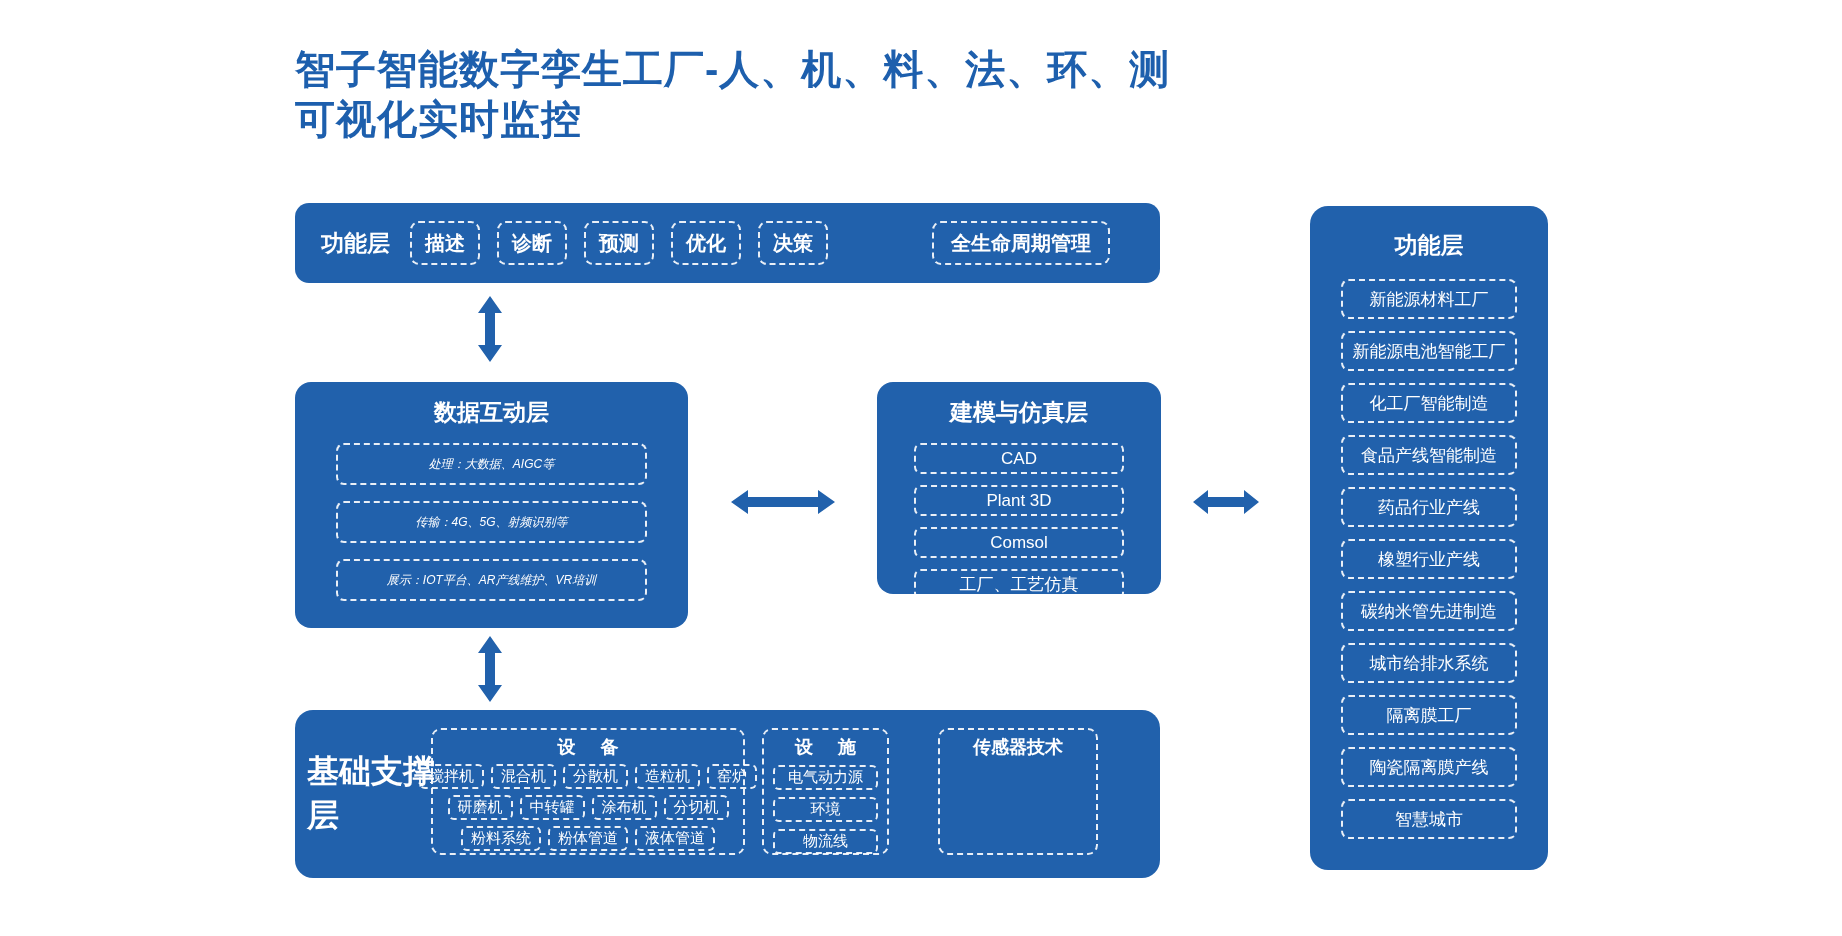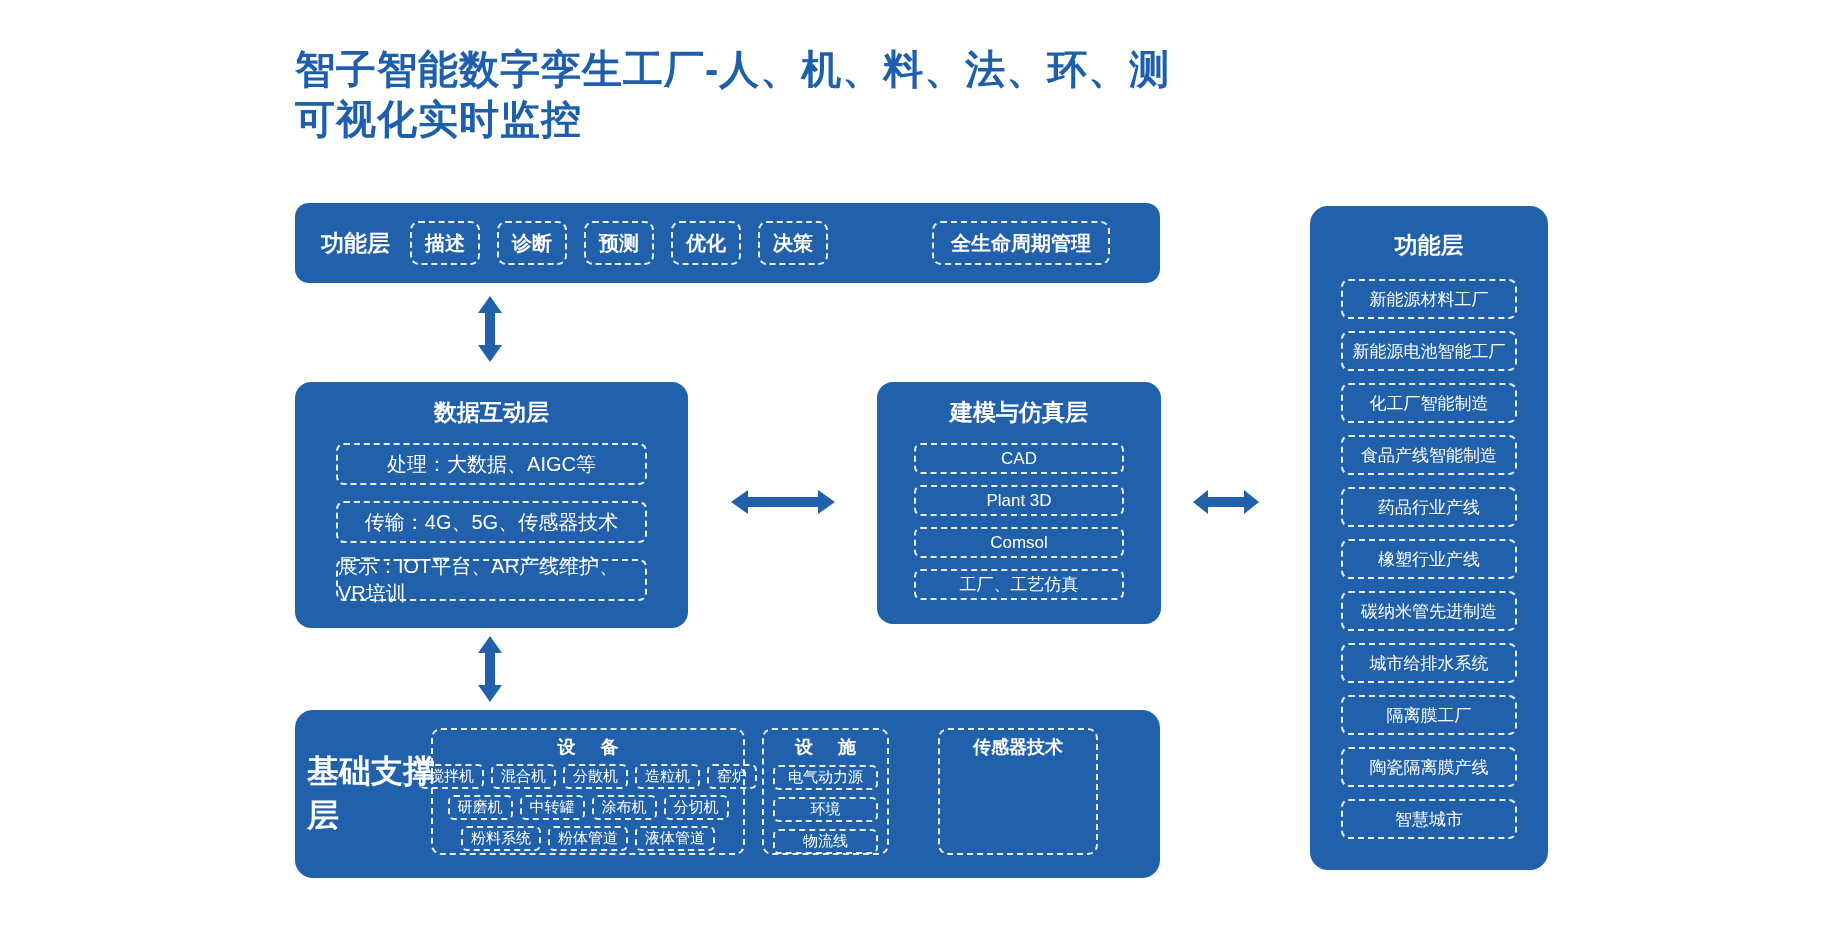--- a/index.html
+++ b/index.html
@@ -47,24 +47,24 @@
   }
   .func-bar .bar-label{margin-left:26px;font-size:23px;font-weight:700;white-space:nowrap;}
   .func-chips{display:flex;gap:17px;margin-left:20px;}
   .func-chip{min-width:70px;height:44px;font-size:20px;font-weight:600;padding:0 12px;}
   .lifecycle-chip{margin-left:auto;margin-right:50px;width:178px;height:44px;font-size:20px;font-weight:600;}
 
   
   .data-layer{left:295px;top:382px;width:393px;height:246px;}
   .layer-title{text-align:center;font-size:23px;font-weight:700;margin-top:15px;}
   .data-rows{display:flex;flex-direction:column;gap:16px;margin:15px 41px 0;}
-  .data-row{height:42px;font-size:20px;font-weight:500;border-radius:8px;}
-
-  
-  .model-layer{left:877px;top:382px;width:284px;height:242px;}
+  .data-row{height:42px;font-size:12px;font-weight:500;border-radius:8px;font-style:italic;}
+
+  
+  .model-layer{left:877px;top:382px;width:284px;height:212px;}
   .model-rows{display:flex;flex-direction:column;gap:11px;margin:15px 37px 0;}
   .model-row{height:31px;font-size:17px;font-weight:500;border-radius:7px;}
 
   
   .base-layer{left:295px;top:710px;width:865px;height:168px;border-radius:18px;}
   .base-label{
     position:absolute;left:12px;top:0;height:100%;width:138px;
     display:flex;align-items:center;justify-content:center;
     font-size:32px;font-weight:700;
   }
@@ -116,21 +116,21 @@
         <span class="dashed func-chip">决策</span>
       </div>
     <span class="dashed lifecycle-chip">全生命周期管理</span>
   </div>
 
   <div class="layer-box data-layer">
     <div class="layer-title">数据互动层</div>
     <div class="data-rows">
 
     <div class="dashed data-row">处理：大数据、AIGC等</div>
-        <div class="dashed data-row">传输：4G、5G、传感器技术</div>
+        <div class="dashed data-row">传输：4G、5G、射频识别等</div>
         <div class="dashed data-row">展示：IOT平台、AR产线维护、VR培训</div>
       </div>
   </div>
 
   <div class="layer-box model-layer">
     <div class="layer-title">建模与仿真层</div>
     <div class="model-rows">
 
     <div class="dashed model-row">CAD</div>
         <div class="dashed model-row">Plant 3D</div>

